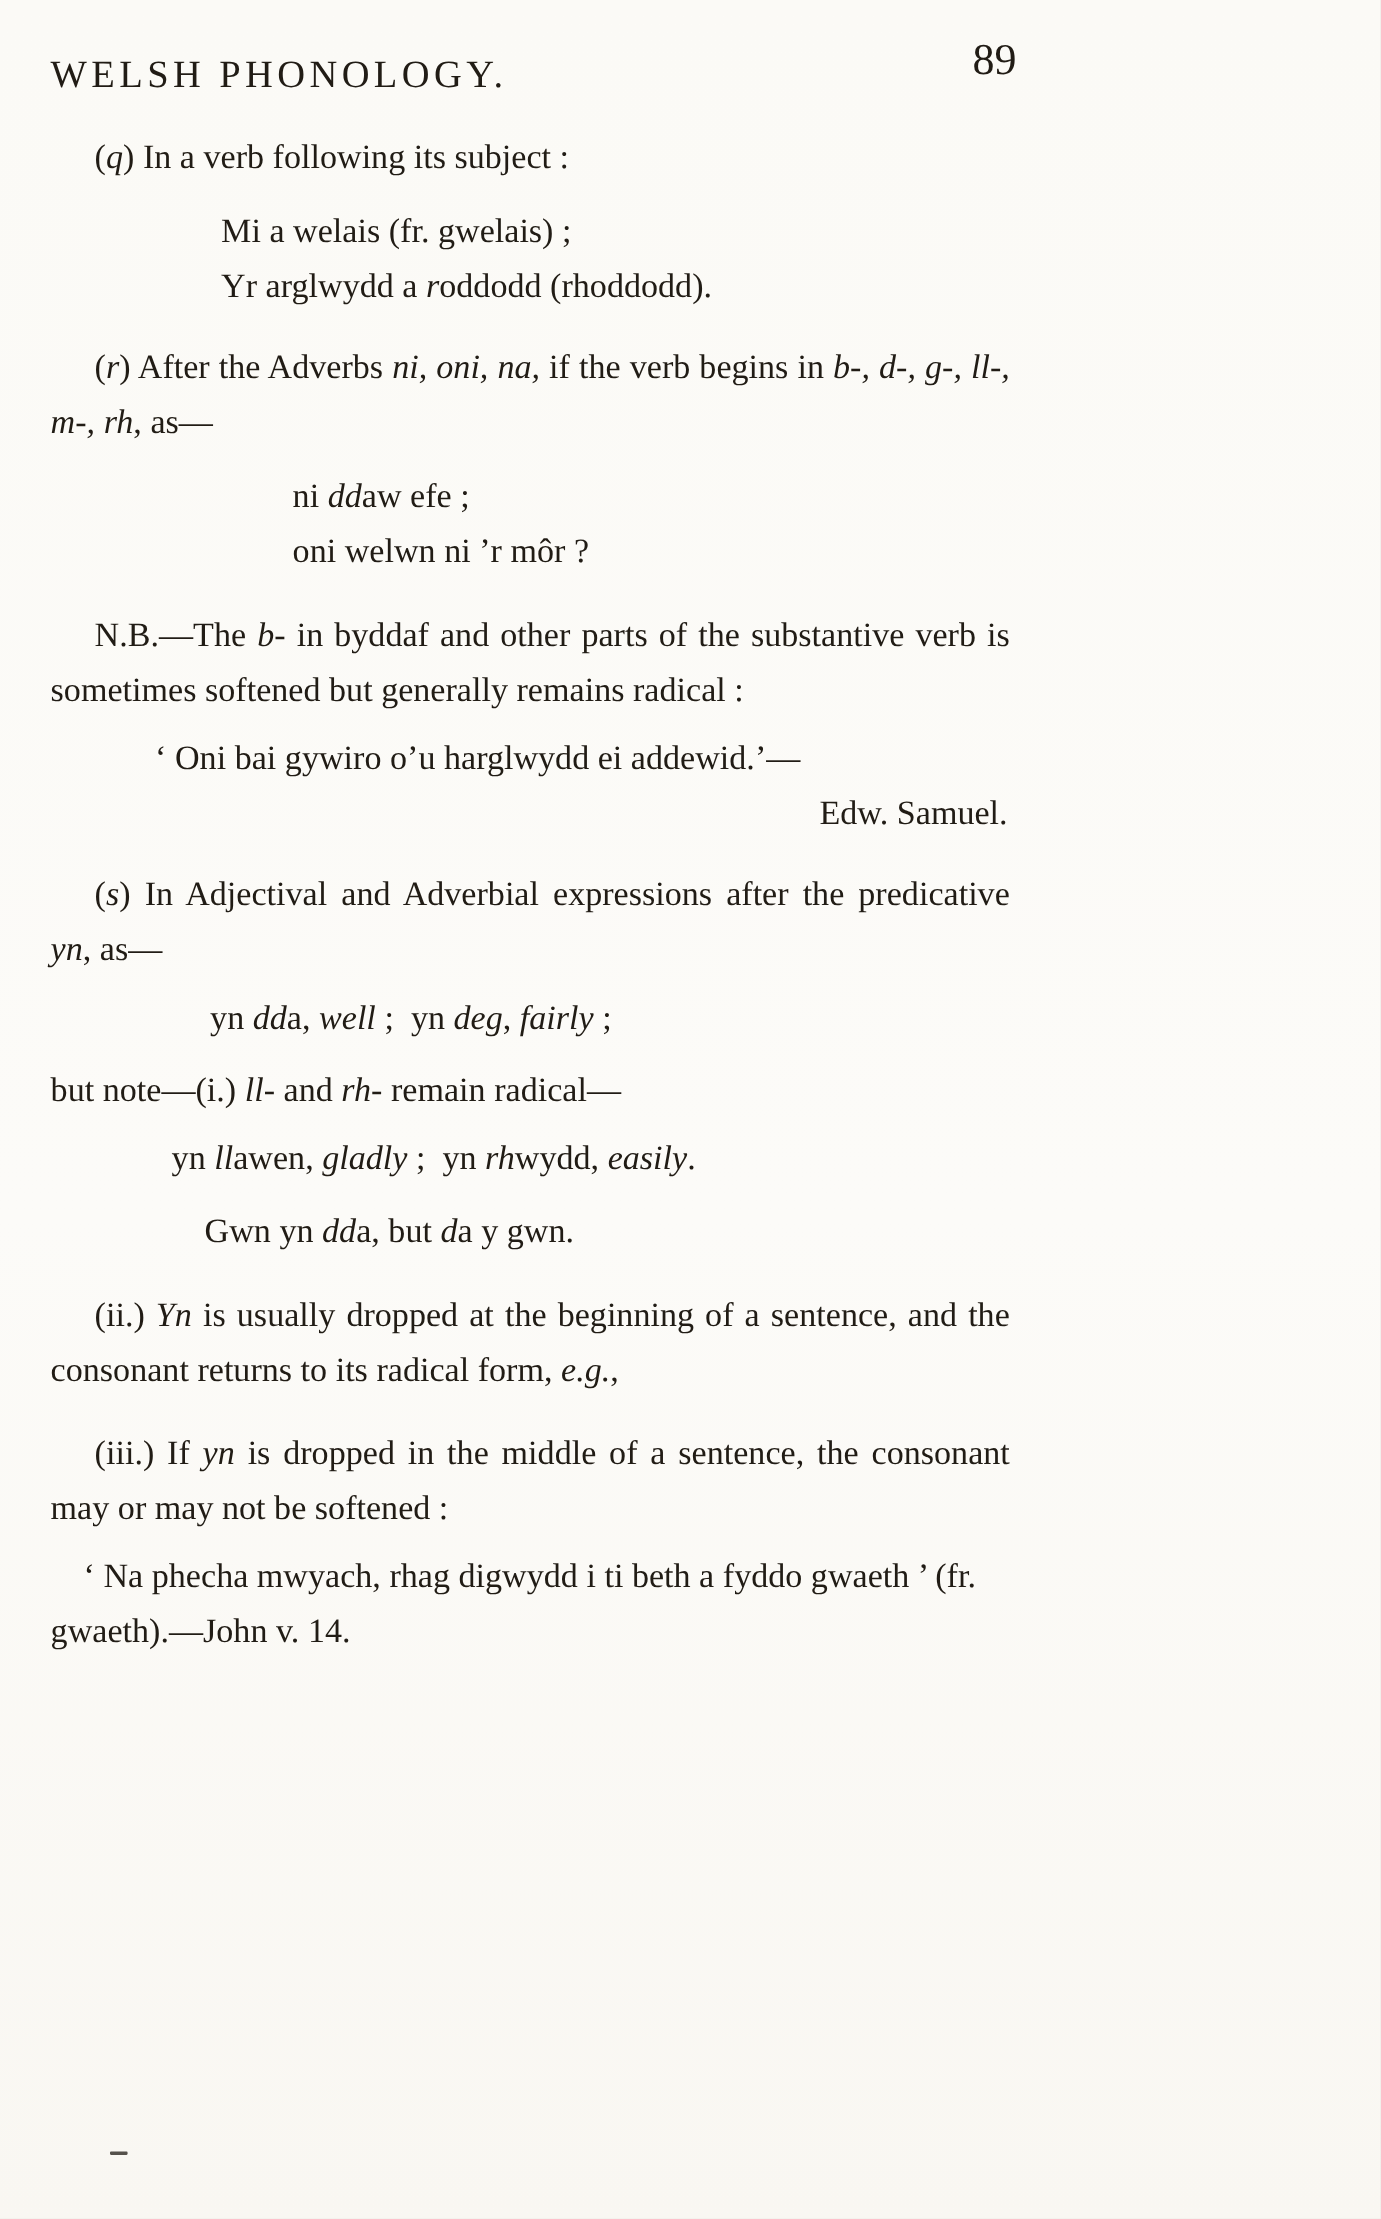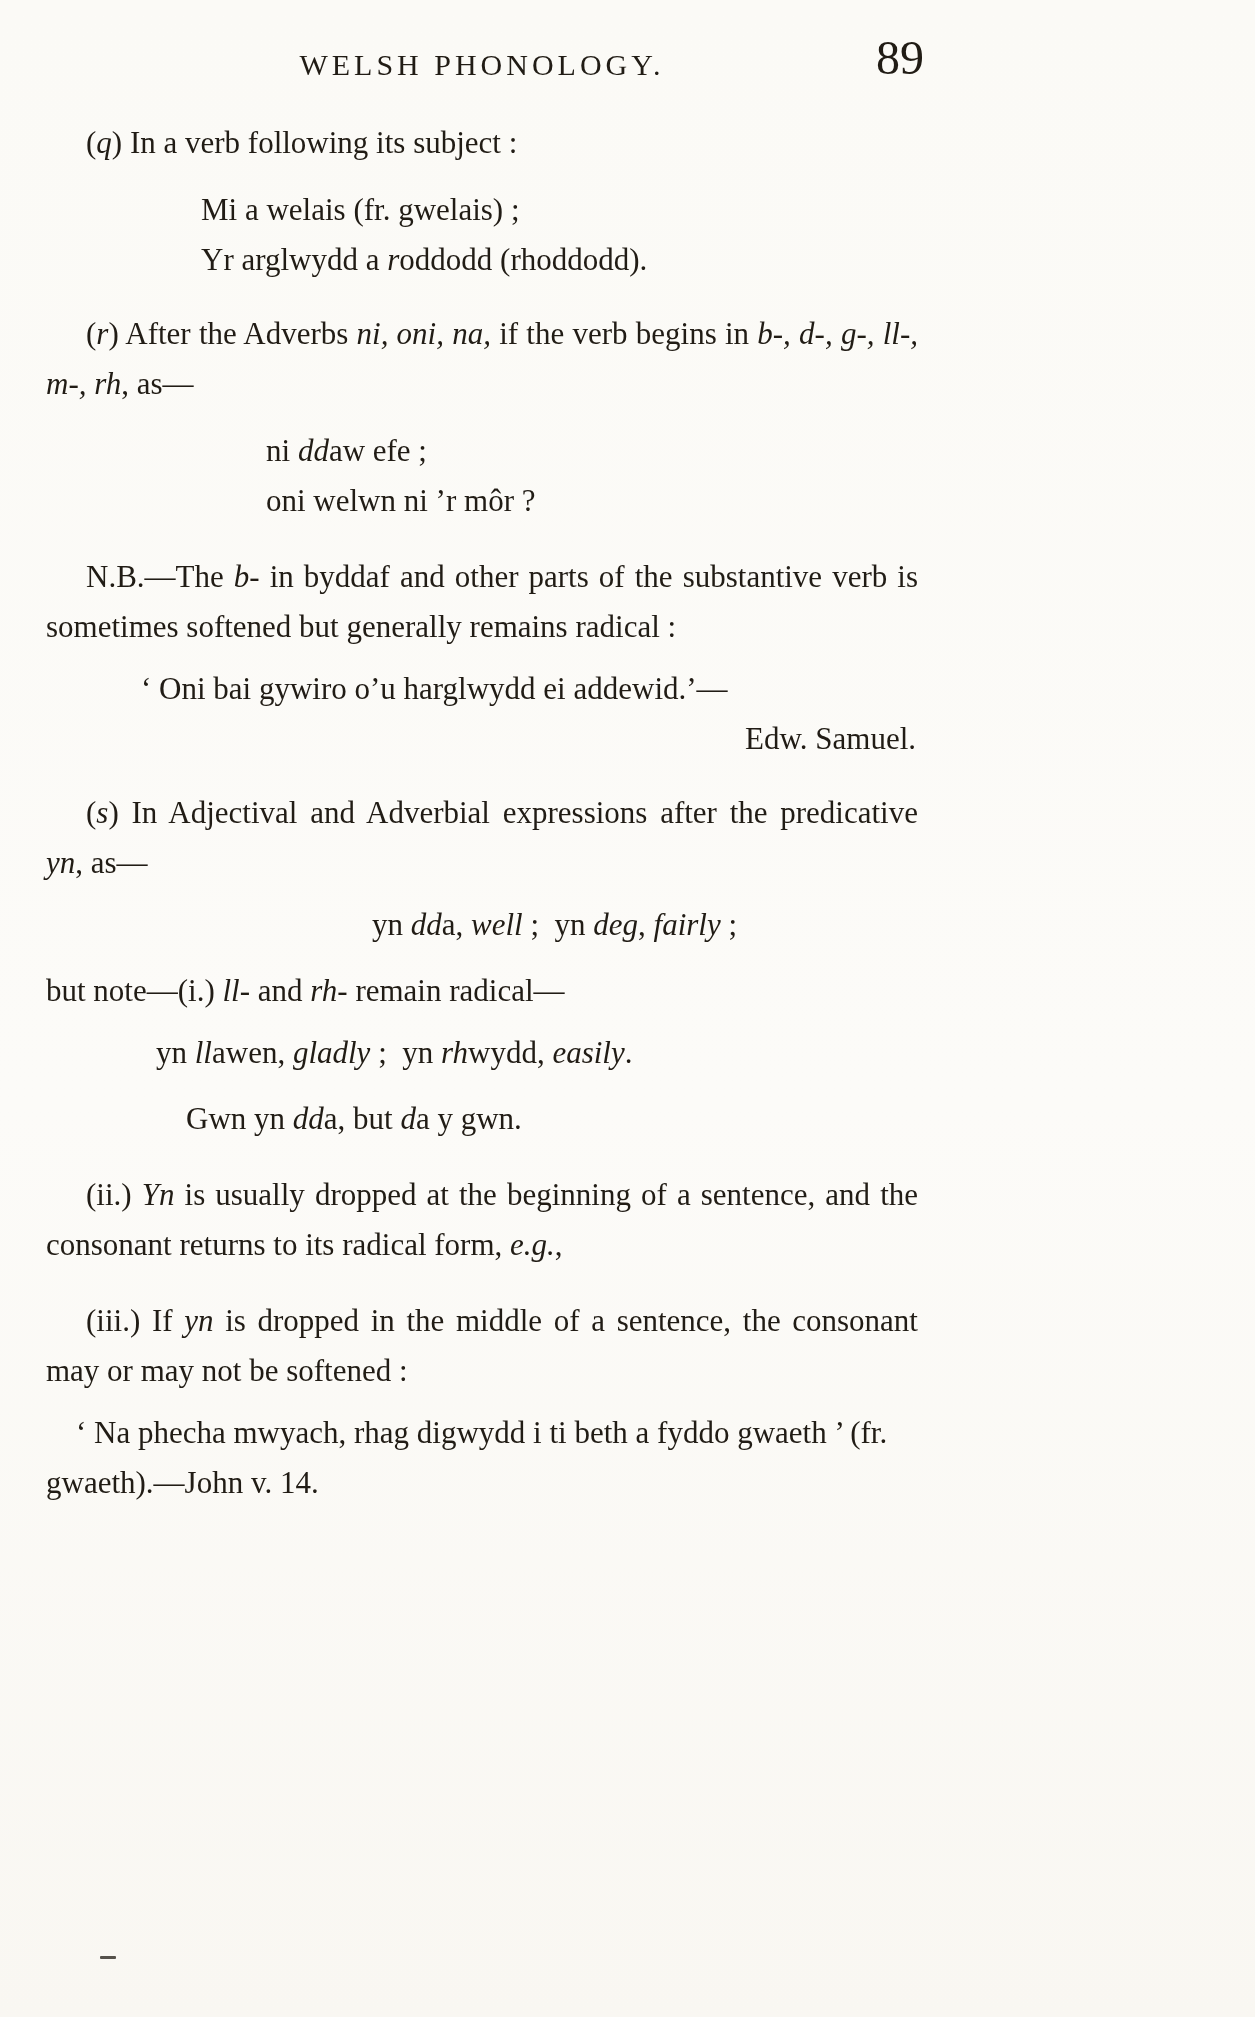--- a/index.html
+++ b/index.html
@@ -25,47 +25,46 @@
     width: 872px;
   }
   .header {
     position: relative;
     height: 58px;
     margin-bottom: 24px;
   }
   .header-title {
     position: absolute;
     left: 0; right: 0; top: 12px;
-    text-align: center;
-    font-size: 30px;
+    font-size: 35px;
     letter-spacing: 4px;
     white-space: nowrap;
   }
   .page-number {
     position: absolute;
     right: -6px; top: -6px;
-    font-size: 48px;
+    font-size: 40px;
   }
   .block {
     font-size: 31px;
     line-height: 50px;
   }
   .para {
     text-align: justify;
     text-indent: 40px;
     margin-top: 24px;
   }
   .para.first { margin-top: 6px; }
   .para.noindent { text-indent: 0; margin-top: 16px; }
   .para.gap-lg { margin-top: 26px; }
   .para.quote-para { text-indent: 30px; margin-top: 12px; text-align: left; }
   .example { margin-top: 17px; margin-bottom: 12px; }
   .ex-q  { margin-left: 155px; }
   .ex-r  { margin-left: 220px; }
-  .ex-s  { margin-left: 145px; margin-top: 12px; margin-bottom: 16px; text-align: center; }
+  .ex-s  { margin-left: 145px; margin-top: 12px; margin-bottom: 16px; }
   .ex-i  { margin-left: 110px; margin-top: 12px; margin-bottom: 16px; }
   .ex-ii { margin-left: 140px; margin-top: 12px; margin-bottom: 16px; }
   .quote { margin-left: 95px; margin-top: 12px; }
   .attribution { text-align: right; padding-right: 2px; }
   i { font-style: italic; }
   .artifact {
     position: absolute;
     left: 100px; top: 1956px;
     width: 16px; height: 3px;
     background: #2c2720;

